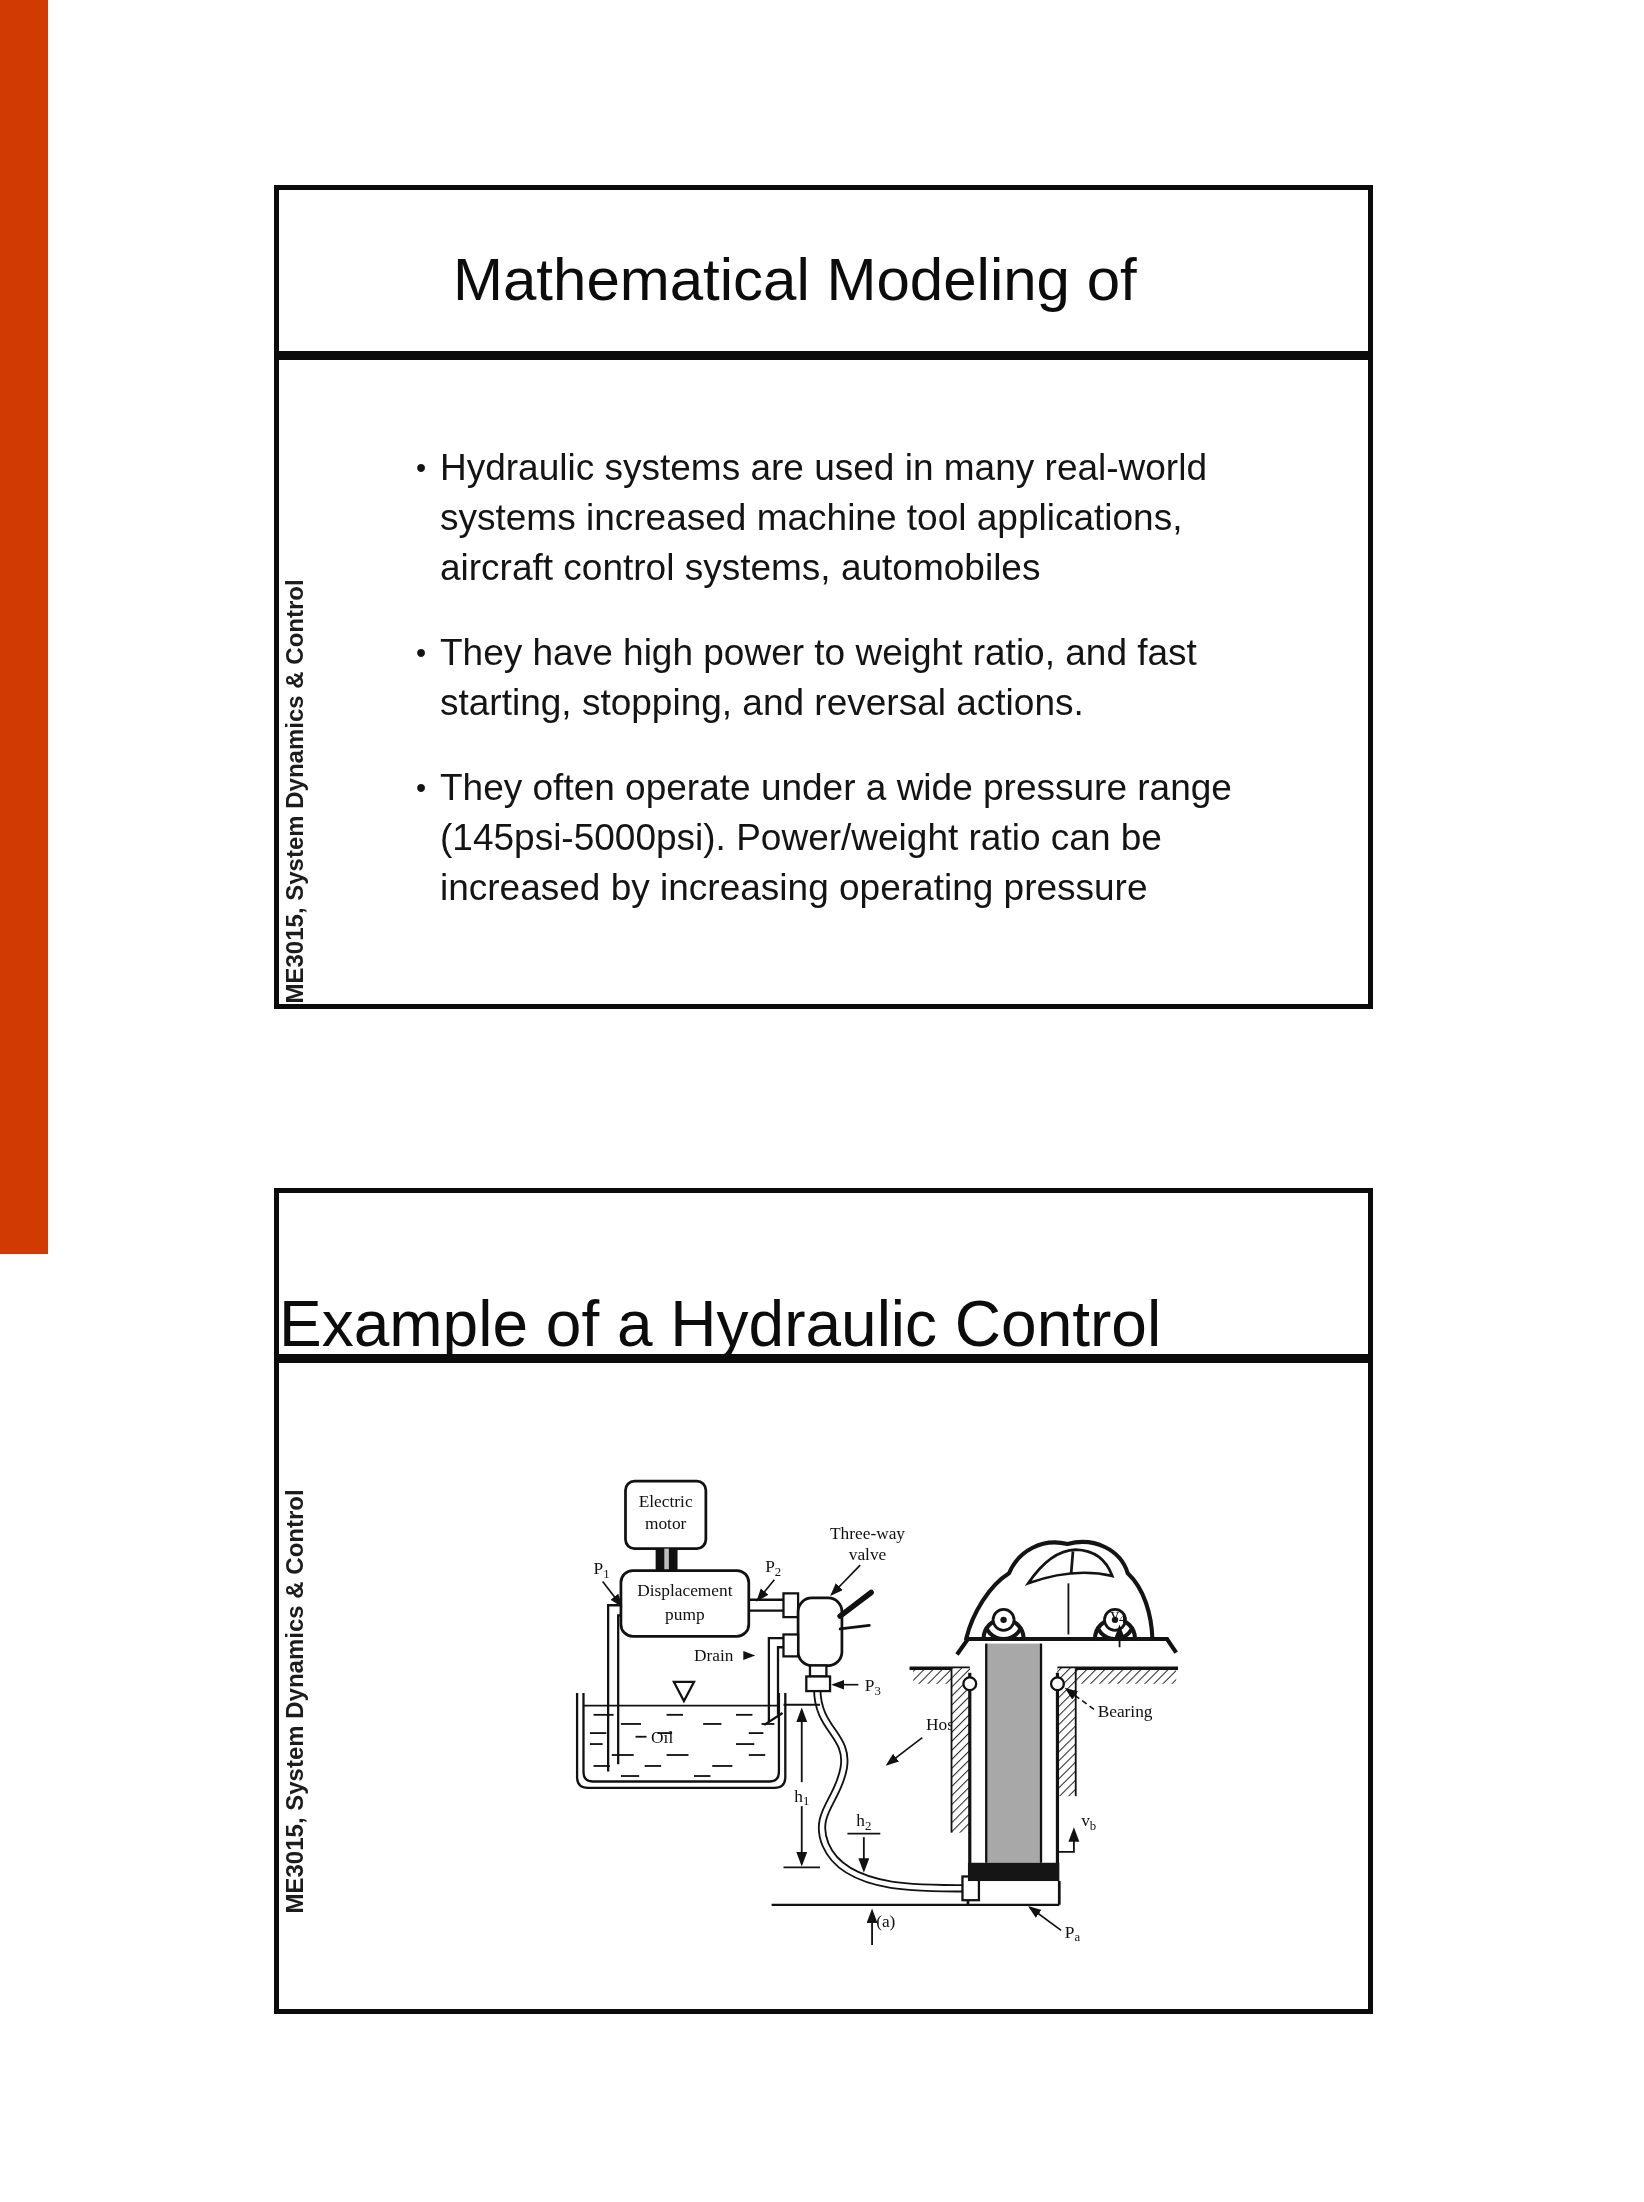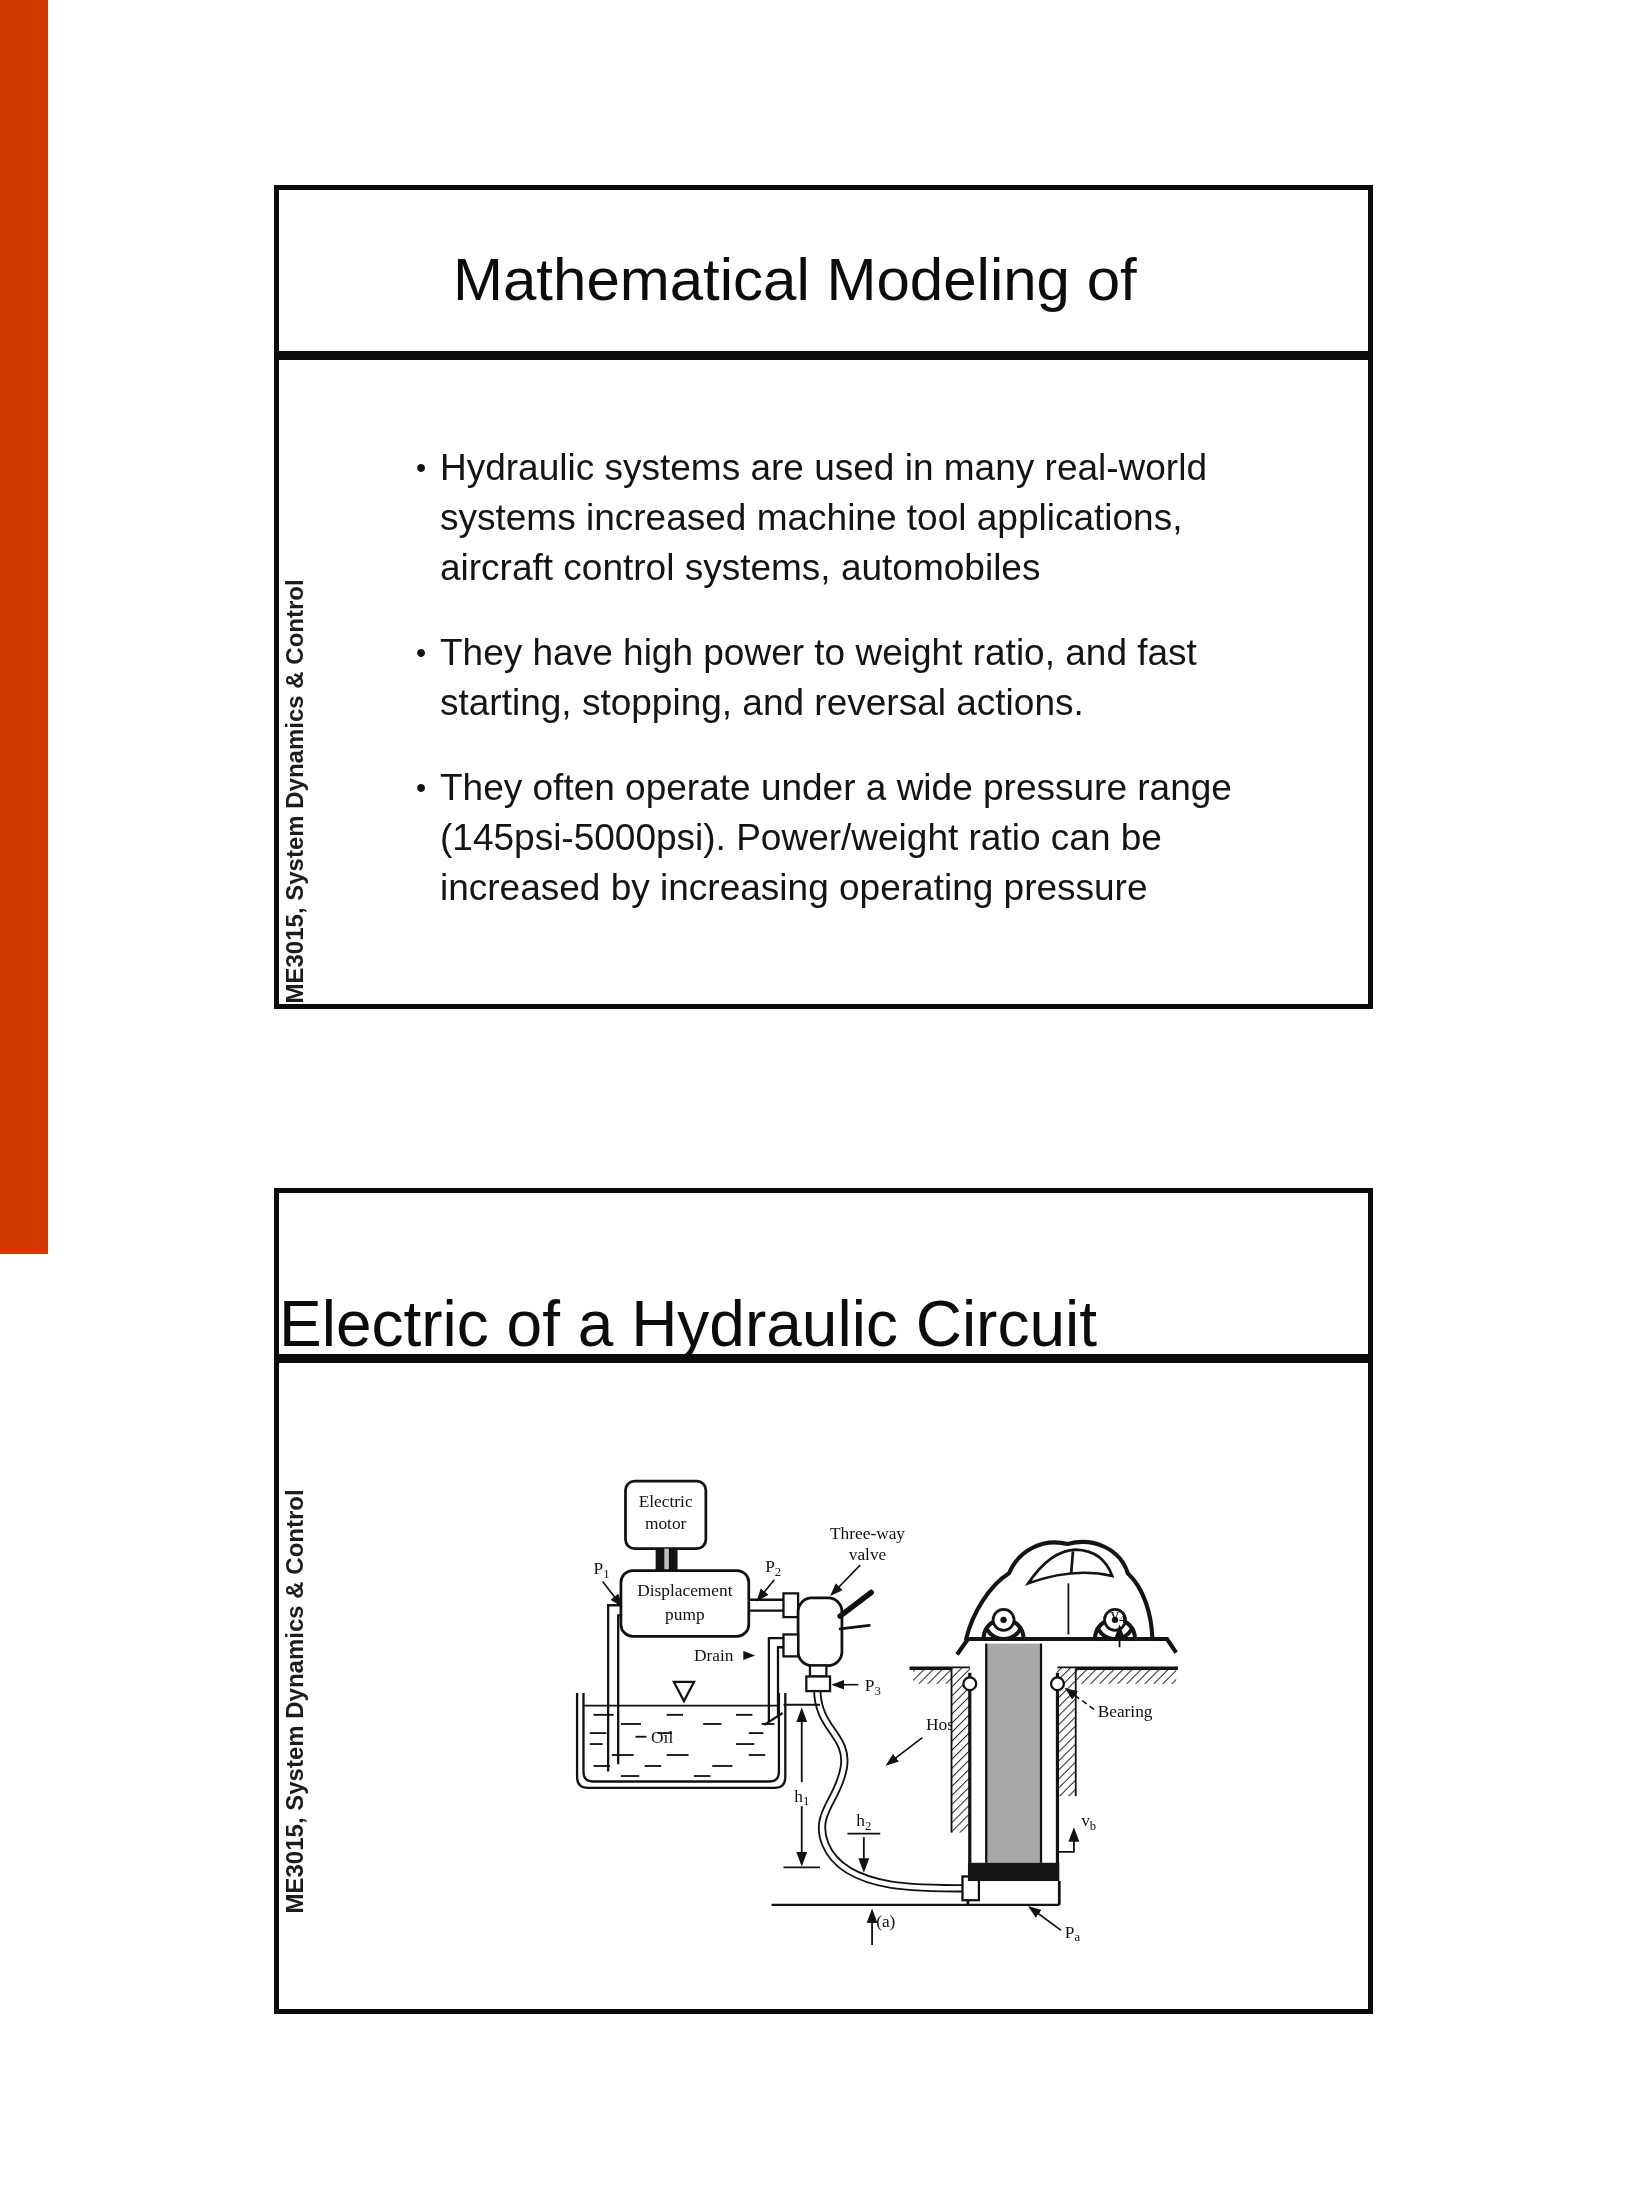--- a/index.html
+++ b/index.html
@@ -52,21 +52,21 @@
         <span class="dot">•</span>
         <span class="btxt">They often operate under a wide pressure range (145psi-5000psi). Power/weight ratio can be increased by increasing operating pressure</span>
       </div>
     </div>
 
     <div class="sidebar-label">ME3015, System Dynamics &amp; Control</div>
   </div>
 
   <div class="slide" id="slide2">
     <div class="title-rule"></div>
-    <div class="slide-title">Electric of a Hydraulic Circuit</div>
+    <div class="slide-title">Example of a Hydraulic Control</div>
     <div class="sidebar-label">ME3015, System Dynamics &amp; Control</div>
 
     <svg class="diagram" viewBox="0 0 680 560">
       <defs>
         <marker id="ah" orient="auto" markerWidth="9" markerHeight="8" refX="6.5" refY="3">
           <path d="M0,0 L8,3 L0,6 Z" fill="#111"></path>
         </marker>
         <pattern id="hatch" patternUnits="userSpaceOnUse" width="7" height="7" patternTransform="rotate(45)">
           <rect width="7" height="7" fill="#fff"></rect>
           <line x1="0" y1="0" x2="0" y2="7" stroke="#222" stroke-width="2.2"></line>

